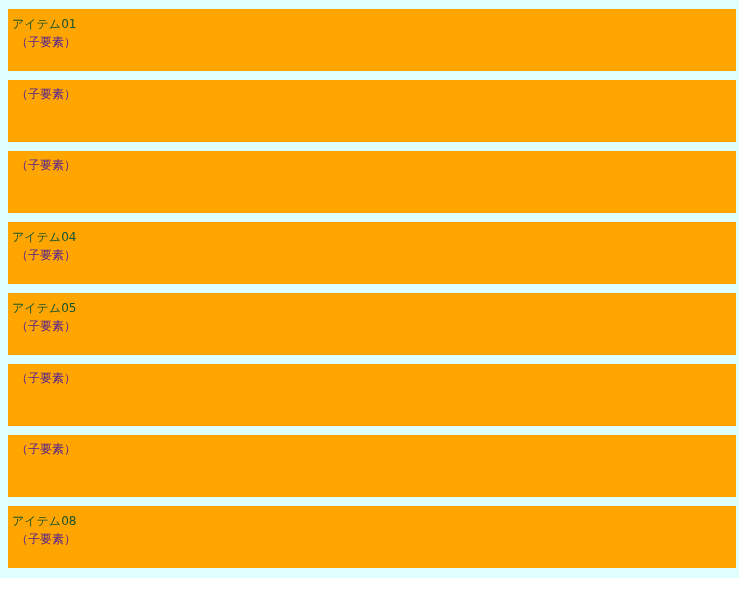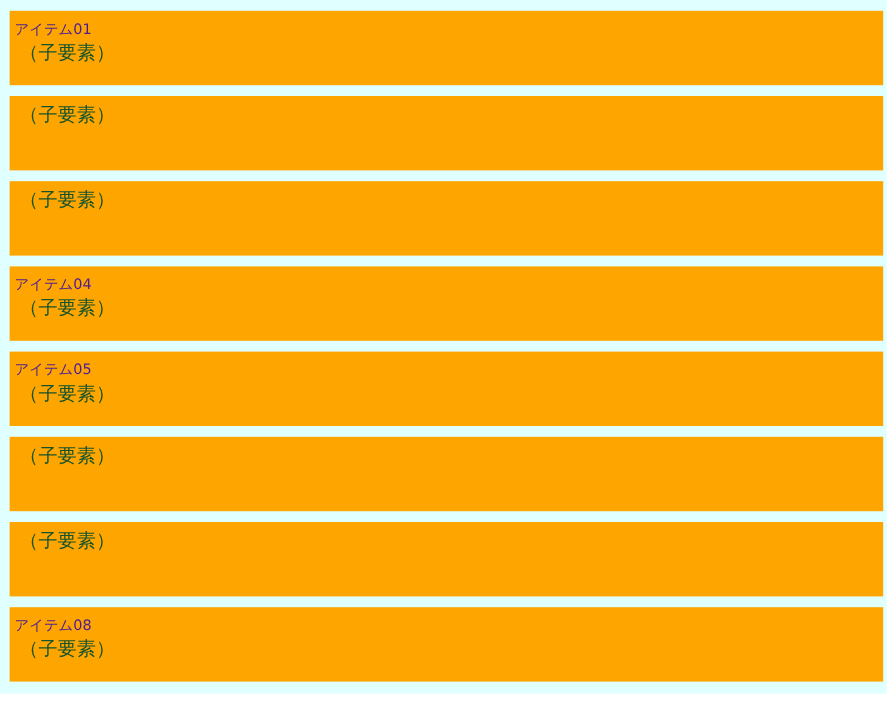--- a/index.html
+++ b/index.html
@@ -32,31 +32,32 @@
     height: 62px;
     padding: 6px 0 0 4px;
     display: block;
     overflow: hidden;
   }
 
   .item-title {
     display: block;
     font-size: 12px;
     line-height: 19px;
-    color: #4c1d95;
+    color: #14532d;
     white-space: nowrap;
   }
 
   .item-sub {
     display: block;
-    font-size: 16px;
+    font-size: 12px;
     line-height: 19px;
-    color: #14532d;
+    color: #4c1d95;
     white-space: nowrap;
     padding-left: 4px;
+    font-family: Liberation Mono, monospace;
   }
 </style>
 </head>
 <body>
 
 <div id="list-container">
 
   <div class="list-item">
     <span class="item-title">アイテム01</span>
     <span class="item-sub">（子要素）</span>

